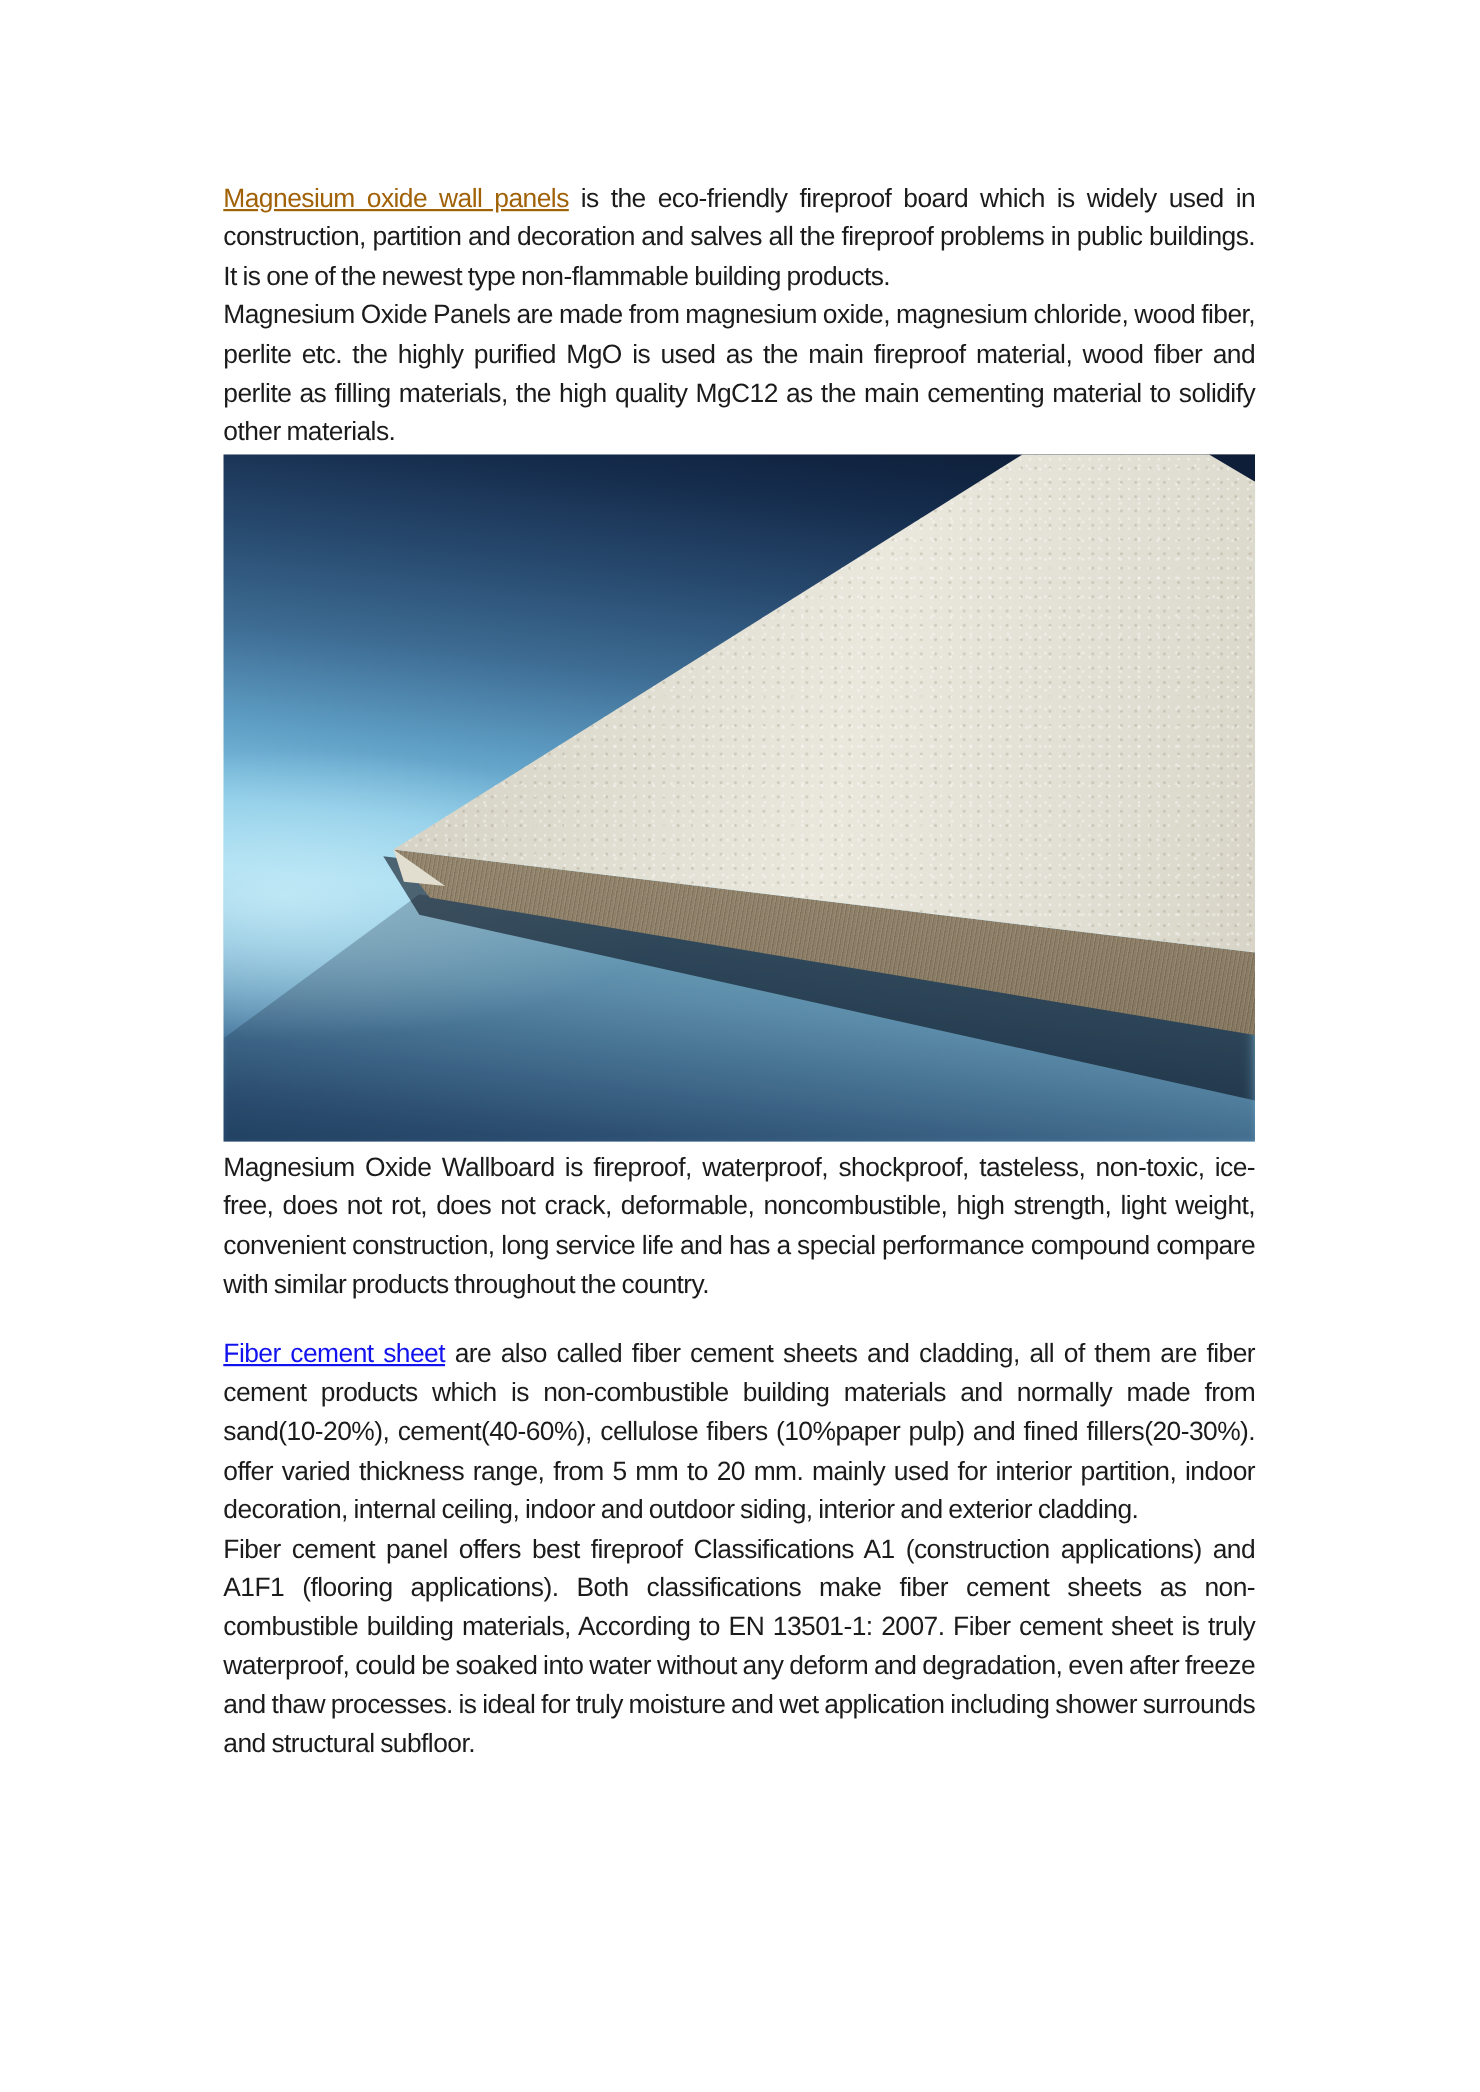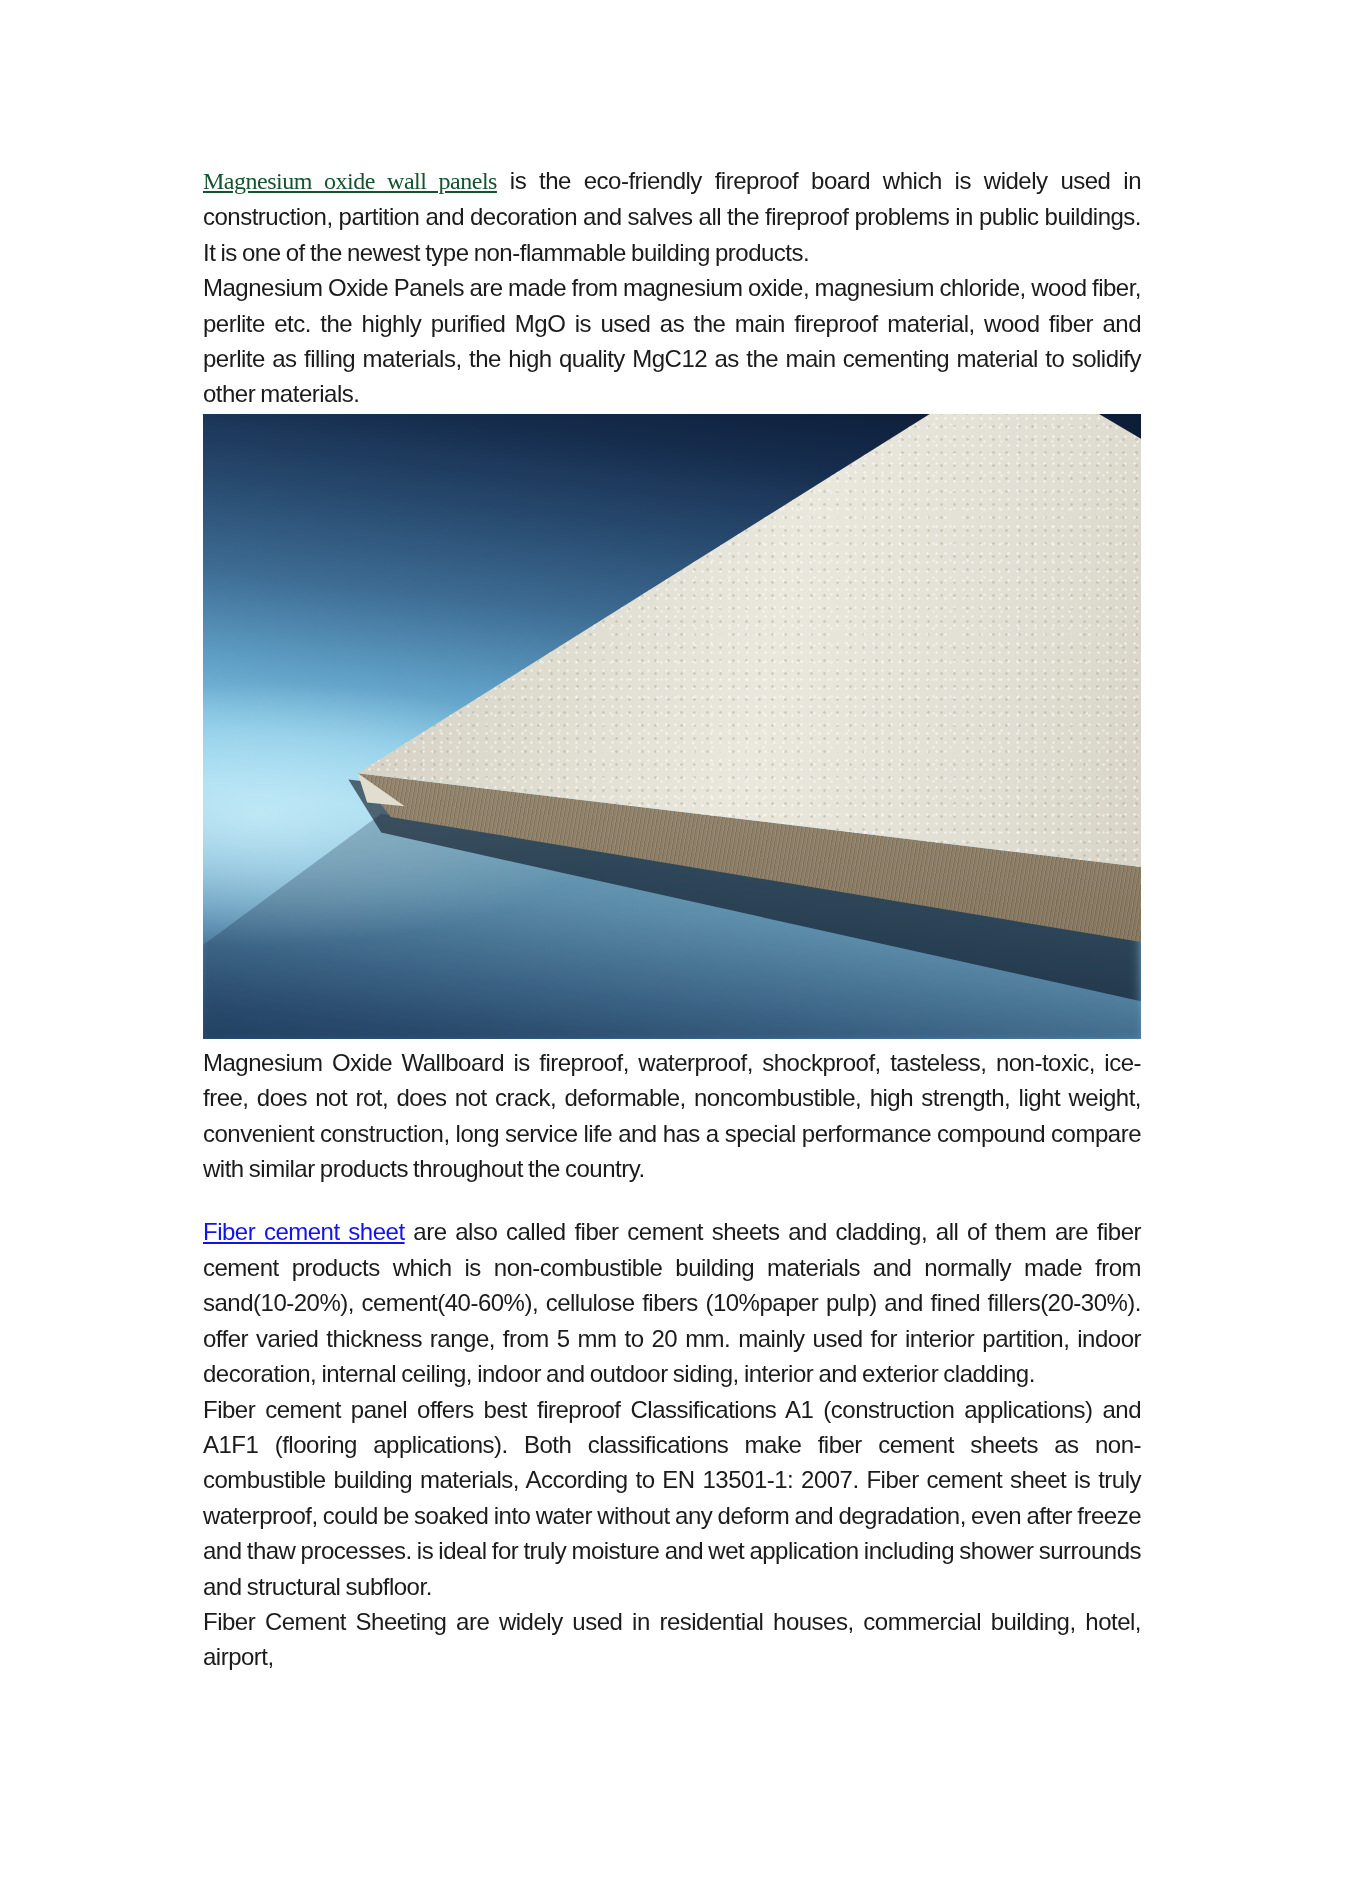--- a/index.html
+++ b/index.html
@@ -62,34 +62,33 @@
   .ph-corner{
     clip-path:polygon(95.5% 0, 100% 0, 100% 4%);
     background:#0e1d38;
   }
 </style>
 </head>
 <body>
 
 <div class="page">
   <div id="text-top">
-      <p class="para"><a href="#" style="color: #14532d; font-family: Liberation Serif, serif;">Magnesium oxide wall panels</a><span> is the eco-friendly fireproof board which is widely used in construction, partition and decoration and salves all the fireproof problems in public buildings. It is one of the newest type non-flammable building products.</span></p>
+      <p class="para"><a href="#" style="color: #a16207;">Magnesium oxide wall panels</a><span> is the eco-friendly fireproof board which is widely used in construction, partition and decoration and salves all the fireproof problems in public buildings. It is one of the newest type non-flammable building products.</span></p>
       <p class="para"><span>Magnesium Oxide Panels are made from magnesium oxide, magnesium chloride, wood fiber, perlite etc. the highly purified MgO is used as the main fireproof material, wood fiber and perlite as filling materials, the high quality MgC12 as the main cementing material to solidify other materials.</span></p>
     </div>
 
   <figure class="photo">
     <div class="ph-bg"></div>
     <div class="ph-reflection"></div>
     <div class="ph-shadow"></div>
     <div class="ph-edge"></div>
     <div class="ph-tip"></div>
     <div class="ph-surface"></div>
     <div class="ph-corner"></div>
   </figure>
 
   <div id="text-bottom">
       <p class="para"><span>Magnesium Oxide Wallboard is fireproof, waterproof, shockproof, tasteless, non-toxic, ice-free, does not rot, does not crack, deformable, noncombustible, high strength, light weight, convenient construction, long service life and has a special performance compound compare with similar products throughout the country.</span></p>
       <p class="para spacer"></p>
       <p class="para"><a href="#" style="color: rgb(18, 18, 238);">Fiber cement sheet</a><span> are also called fiber cement sheets and cladding, all of them are fiber cement products which is non-combustible building materials and normally made from sand(10-20%), cement(40-60%), cellulose fibers (10%paper pulp) and fined fillers(20-30%). offer varied thickness range, from 5 mm to 20 mm. mainly used for interior partition, indoor decoration, internal ceiling, indoor and outdoor siding, interior and exterior cladding.</span></p>
       <p class="para"><span>Fiber cement panel offers best fireproof Classifications A1 (construction applications) and A1F1 (flooring applications). Both classifications make fiber cement sheets as non-combustible building materials, According to EN 13501-1: 2007. Fiber cement sheet is truly waterproof, could be soaked into water without any deform and degradation, even after freeze and thaw processes. is ideal for truly moisture and wet application including shower surrounds and structural subfloor.</span></p>
-      <p class="para"><span>Fiber Cement Sheeting are widely used in residential houses, commercial building, hotel, airport,</span></p>
     </div>
 </div>
 
 </body></html>

